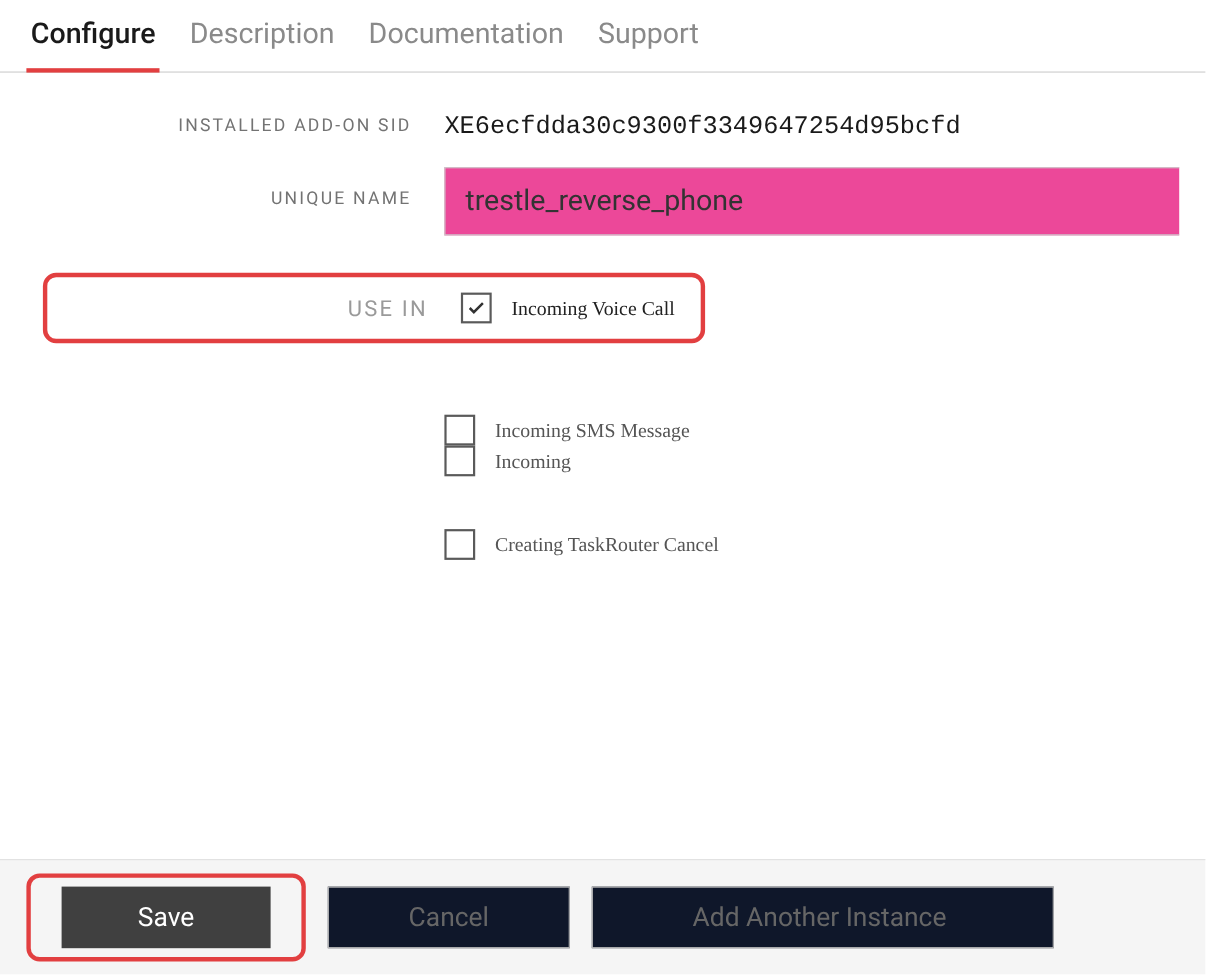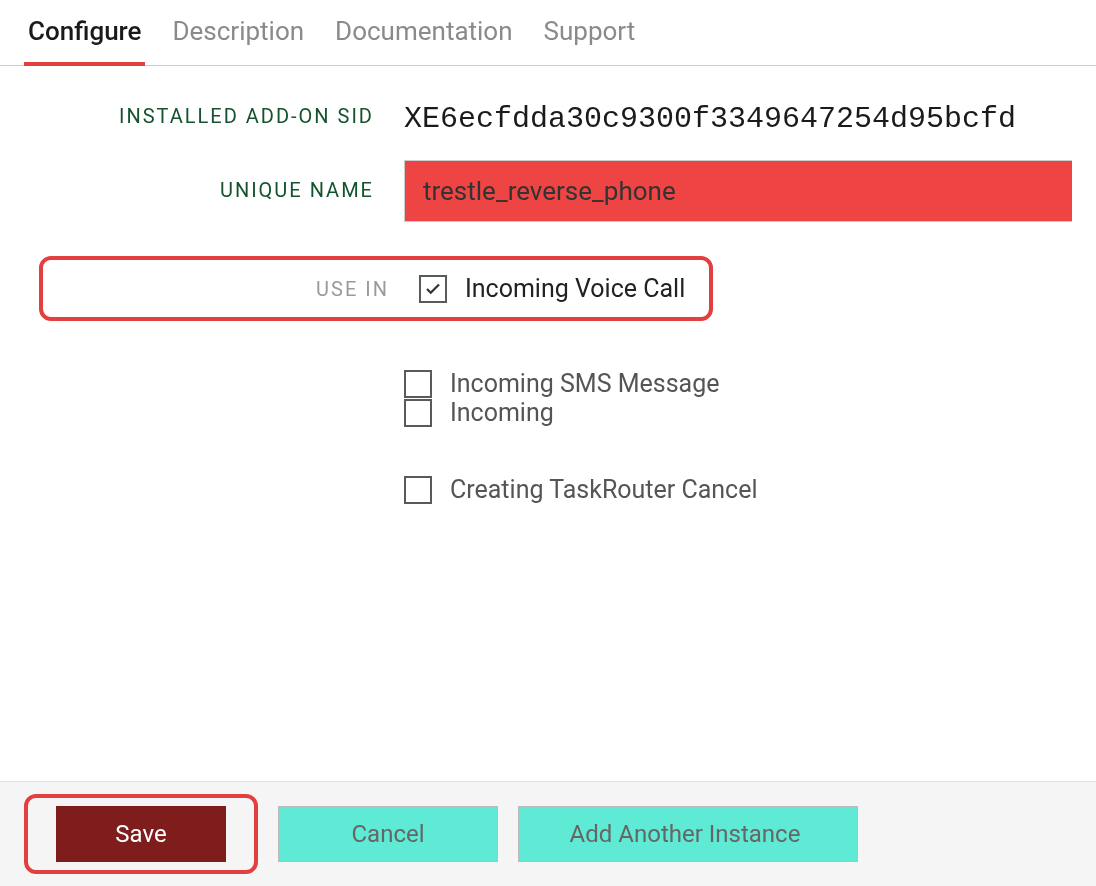--- a/index.html
+++ b/index.html
@@ -48,75 +48,77 @@
       align-items: flex-start;
       margin-bottom: 24px;
     }
     .label-col {
       width: 380px;
       text-align: right;
       padding-right: 30px;
       padding-top: 8px;
     }
     .form-label {
-      font-size: 20px;
+      font-size: 16px;
       letter-spacing: 2px;
-      color: #14532d;
+      color: #737373;
       font-weight: 400;
     }
     .value-col {
       flex: 1;
     }
     .sid-value {
       font-family: Menlo, Consolas, "Courier New", monospace;
-      font-size: 30px;
+      font-size: 23px;
       color: #1a1a1a;
       padding-top: 6px;
     }
     .text-input {
       width: 100%;
       height: 62px;
       font-size: 26px;
       padding: 10px 18px;
       border: 1px solid #ccc;
       border-right: none;
       color: #333;
-      background: #ef4444;
+      background: #ec4899;
       font-family: inherit;
     }
     .checkbox-row {
       display: flex;
       align-items: center;
       gap: 18px;
       margin-bottom: 48px;
     }
     .checkbox-row:first-child {
       margin-bottom: 0;
+      margin-top: 17px;
     }
     .checkbox {
       width: 28px;
       height: 28px;
       border: 2px solid #5a5a5a;
       display: inline-flex;
       align-items: center;
       justify-content: center;
       cursor: pointer;
       flex-shrink: 0;
     }
     .checkbox svg {
       width: 18px;
       height: 18px;
       display: none;
     }
     .checkbox.checked svg {
       display: block;
     }
     .checkbox-label {
-      font-size: 25px;
+      font-size: 18px;
       color: #555;
+      font-family: Liberation Serif, serif;
     }
     .checkbox-label.dark {
       color: #222;
     }
 
     .highlight-box {
       border: 4px solid #e23f40;
       border-radius: 12px;
       display: inline-flex;
       align-items: center;
@@ -157,40 +159,40 @@
       border: 4px solid #e23f40;
       border-radius: 12px;
       padding: 8px 28px;
       display: inline-flex;
       align-items: center;
     }
     .btn {
       height: 56px;
       font-size: 24px;
       border: 1px solid #bbb;
-      background: #5eead4;
+      background: #0f172a;
       color: #666;
       cursor: pointer;
       display: inline-flex;
       align-items: center;
       justify-content: center;
       padding: 0 20px;
       font-family: inherit;
     }
     .btn-primary {
-      background: #7f1d1d;
+      background: #404040;
       color: #fff;
       border: none;
-      width: 170px;
+      width: 190px;
     }
     .btn-cancel {
       width: 220px;
     }
     .btn-add {
-      width: 340px;
+      width: 420px;
       padding-left: 14px;
     }
   </style>
 </head>
 <body>
 
 <div class="tabs">
   <div class="tab active">Configure</div>
   <div class="tab">Description</div>
   <div class="tab">Documentation</div>

